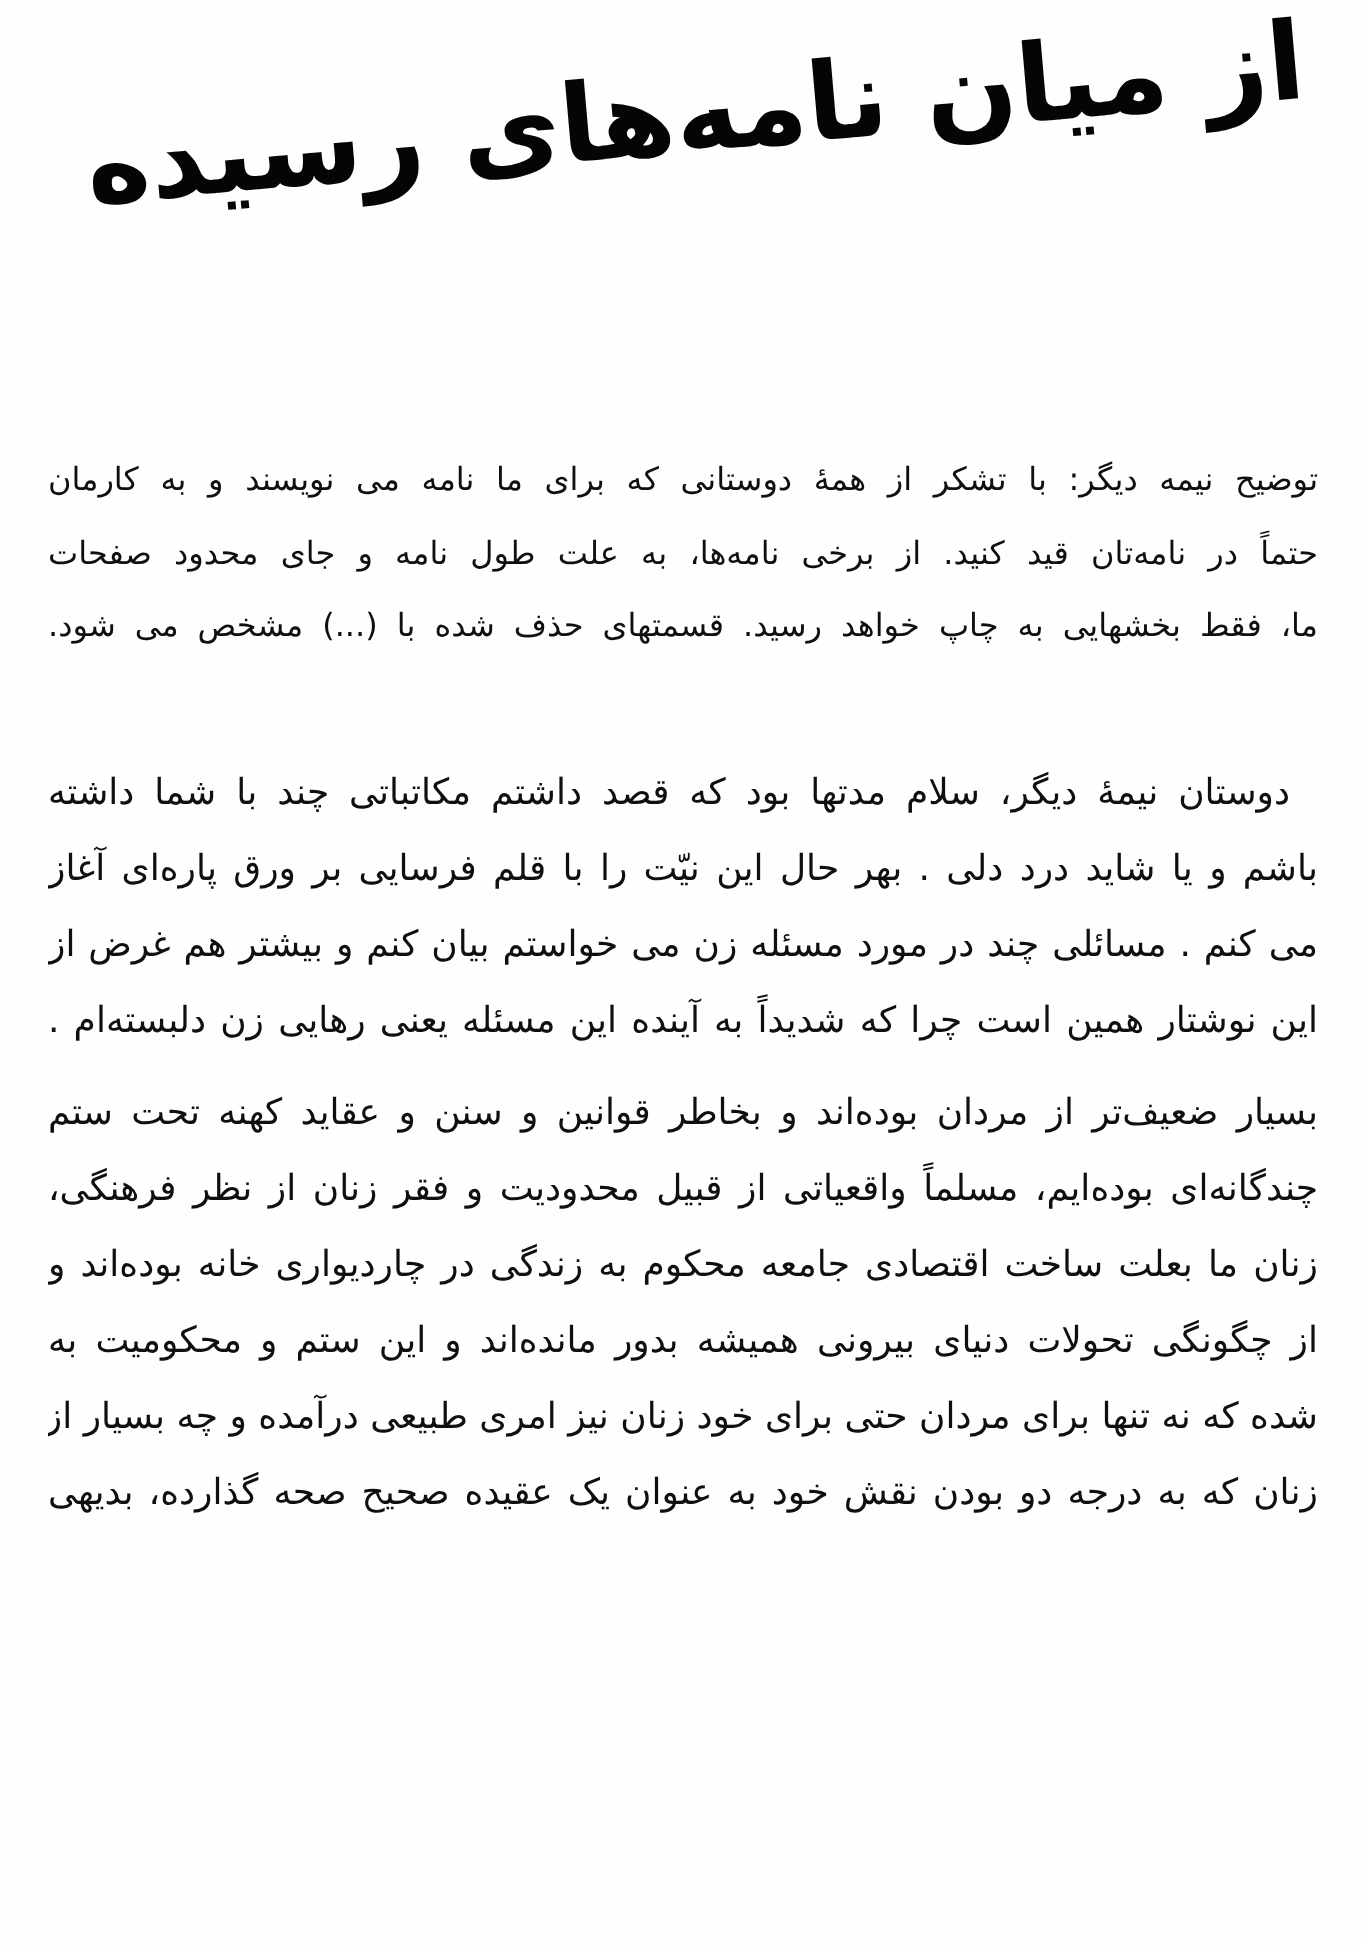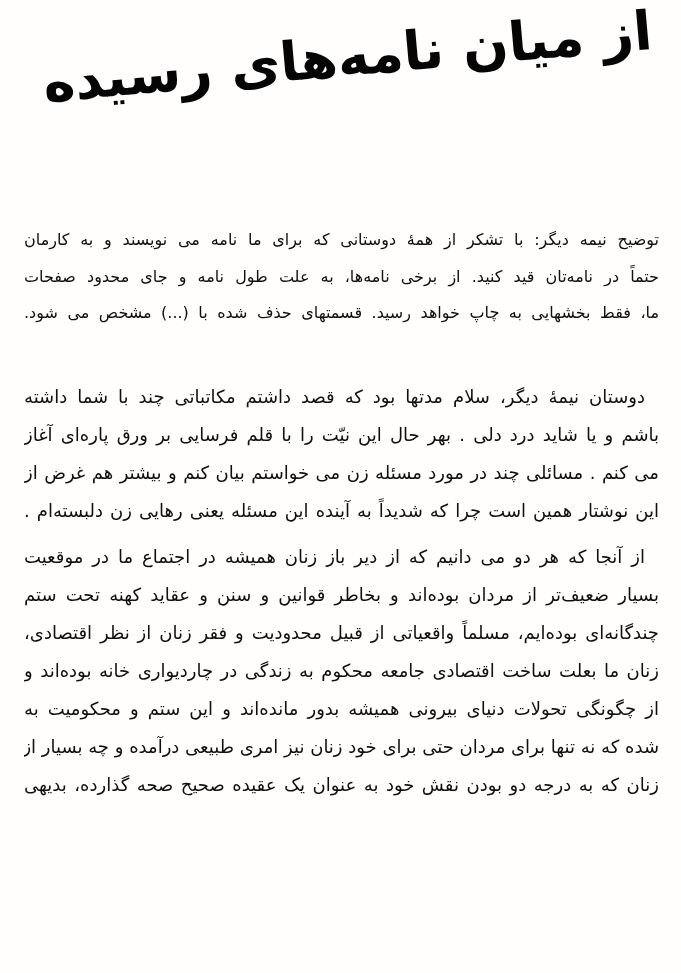--- a/index.html
+++ b/index.html
@@ -81,23 +81,22 @@
     </div>
 
   <div class="letter" id="letter-body">
       <div class="para">
         <div class="jline indent">دوستان نیمهٔ دیگر، سلام مدتها بود که قصد داشتم مکاتباتی چند با شما داشته</div>
         <div class="jline">باشم و یا شاید درد دلی . بهر حال این نیّت را با قلم فرسایی بر ورق پاره‌ای آغاز</div>
         <div class="jline">می کنم . مسائلی چند در مورد مسئله زن می خواستم بیان کنم و بیشتر هم غرض از</div>
         <div class="jline">این نوشتار همین است چرا که شدیداً به آینده این مسئله یعنی رهایی زن دلبسته‌ام .</div>
       </div>
       <div class="para">
-        <div class="jline indent">از آنجا که هر دو می دانیم که از دیر باز زنان همیشه در اجتماع ما در موقعیت</div>
         <div class="jline">بسیار ضعیف‌تر از مردان بوده‌اند و بخاطر قوانین و سنن و عقاید کهنه تحت ستم</div>
-        <div class="jline">چندگانه‌ای بوده‌ایم، مسلماً واقعیاتی از قبیل محدودیت و فقر زنان از نظر اقتصادی،</div>
+        <div class="jline">چندگانه‌ای بوده‌ایم، مسلماً واقعیاتی از قبیل محدودیت و فقر زنان از نظر فرهنگی،</div>
         <div class="jline">زنان ما بعلت ساخت اقتصادی جامعه محکوم به زندگی در چاردیواری خانه بوده‌اند و</div>
         <div class="jline">از چگونگی تحولات دنیای بیرونی همیشه بدور مانده‌اند و این ستم و محکومیت به</div>
         <div class="jline">شده که نه تنها برای مردان حتی برای خود زنان نیز امری طبیعی درآمده و چه بسیار از</div>
         <div class="jline">زنان که به درجه دو بودن نقش خود به عنوان یک عقیده صحیح صحه گذارده، بدیهی</div>
       </div>
     </div>
 
 </div>
 
 </body></html>

